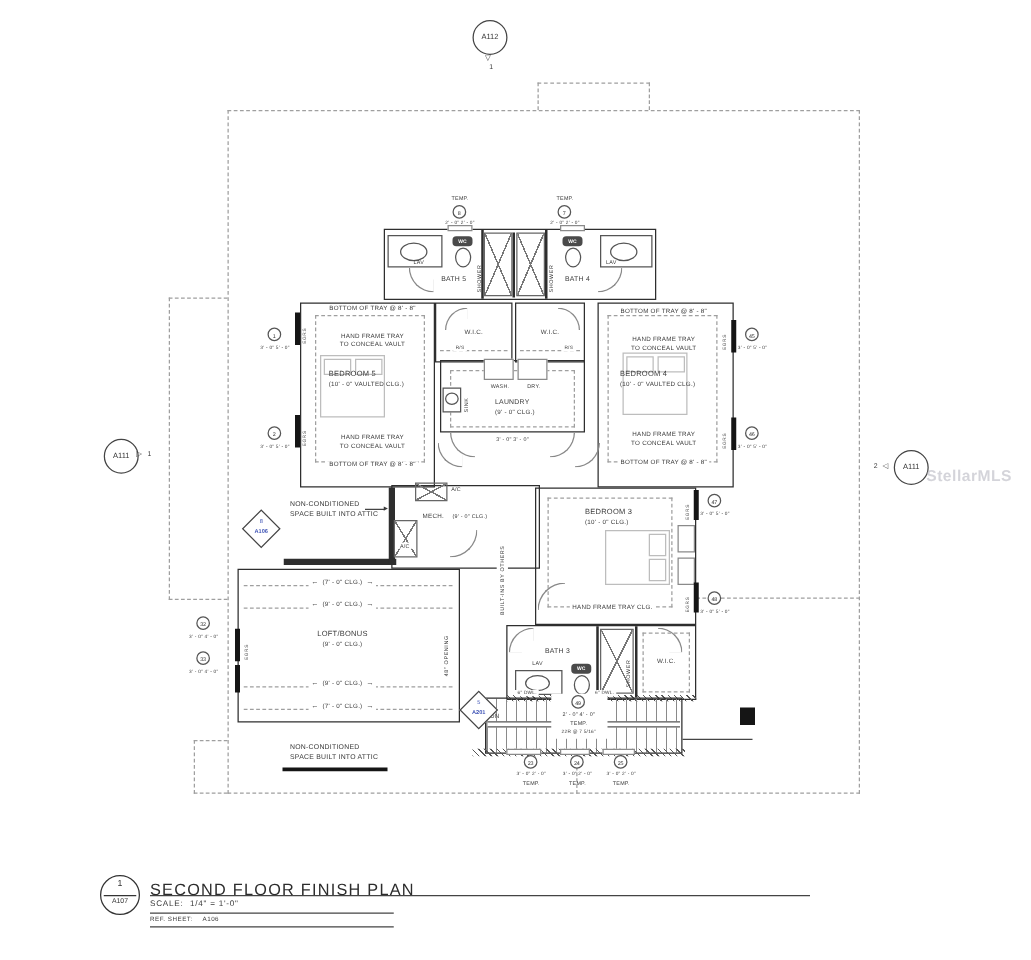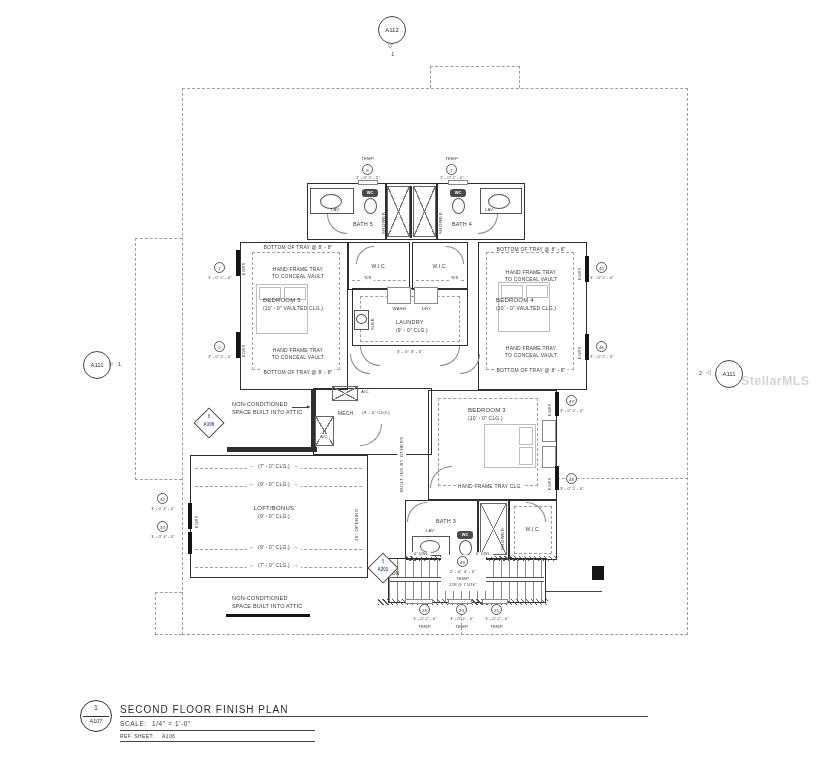--- a/index.html
+++ b/index.html
@@ -304,21 +304,21 @@
     <div class="diamond"></div>
     <div class="dtext" style="top:9px">5</div>
     <div class="dtext" style="top:17px;font-weight:bold">A201</div>
   </div>
 
   <div class="tb-circle" style="left:80px;top:700px">
     <div class="tb-num">1</div>
     <div class="tb-mid"></div>
     <div class="tb-sheet">A107</div>
   </div>
-  <div class="t" style="left:120px;top:704px;font-size:10px;letter-spacing:1px;color:#2c2c2c">SECOND FLOOR FINISH PLAN</div>
+  <div class="t" style="left:120px;top:704px;font-size:13px;letter-spacing:1px;color:#2c2c2c">SECOND FLOOR FINISH PLAN</div>
   <div class="uline" style="left:120px;top:716px;width:528px"></div>
   <div class="t" style="left:120px;top:720px;font-size:6.5px;letter-spacing:.6px">SCALE:</div>
   <div class="t" style="left:152px;top:720px;font-size:6.5px;letter-spacing:.6px">1/4" = 1'-0"</div>
   <div class="uline" style="left:120px;top:730px;width:195px"></div>
   <div class="t" style="left:120px;top:733px;font-size:5px;letter-spacing:.4px">REF. SHEET:</div>
   <div class="t" style="left:162px;top:733px;font-size:5px;letter-spacing:.4px">A106</div>
   <div class="uline" style="left:120px;top:741px;width:195px"></div>
 
   <div class="wm" style="left:741px;top:374px">StellarMLS</div>
 

